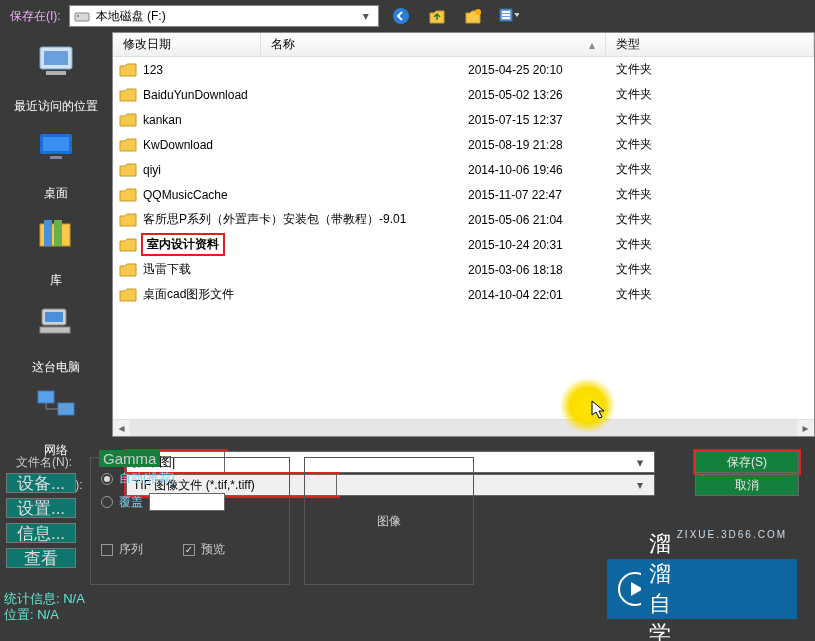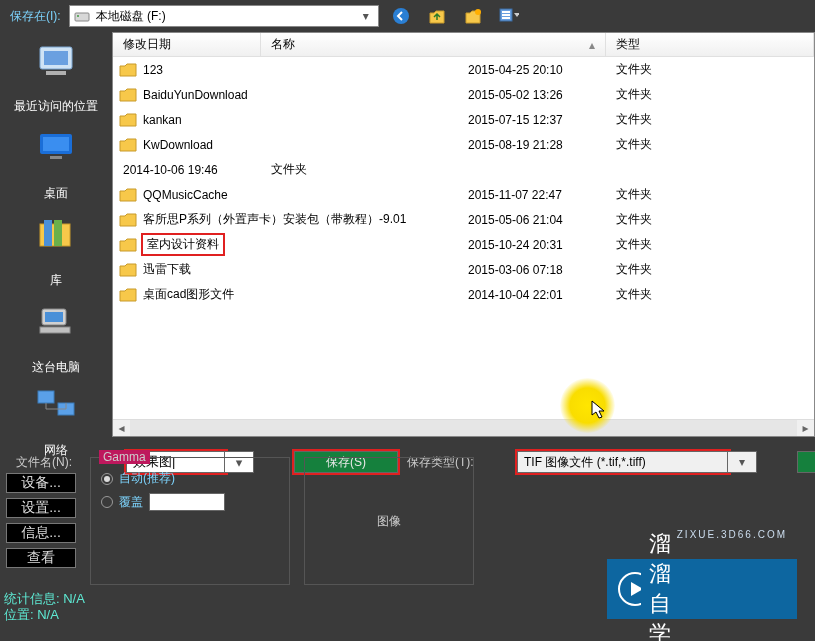--- a/index.html
+++ b/index.html
@@ -1,19 +1,19 @@
 <!DOCTYPE html>
 <html><head>
   <meta charset="utf-8">
   <style>
     *{box-sizing:border-box;margin:0;padding:0;font-family:"Microsoft YaHei","SimSun",sans-serif}
     body{background:#3a3a3a;color:#ccc;font-size:12px;width:815px;height:641px;overflow:hidden;position:relative}
     .dlg{position:absolute;top:0;left:0;right:0;height:595px}
     .top-row{display:flex;align-items:center;padding:5px 10px;gap:8px}
-    .lbl{color:#7dd3fc;font-size:12px}
+    .lbl{color:#f0abfc;font-size:12px}
     .loc-box{background:#fff;color:#000;border:1px solid #888;height:22px;display:flex;align-items:center;padding:0 4px;flex:0 0 310px;justify-content:space-between}
     .loc-box .drive{display:flex;align-items:center;gap:6px}
     .dd-arrow{width:16px;height:16px;display:flex;align-items:center;justify-content:center;color:#555}
     .nav-ico{width:20px;height:20px;display:inline-flex;align-items:center;justify-content:center;margin:0 4px}
     .body{display:flex;height:405px}
     .side{width:112px;display:flex;flex-direction:column;align-items:center;gap:6px;padding:6px 0}
     .side-item{display:flex;flex-direction:column;align-items:center;gap:20px;color:#fff;font-size:12px;cursor:default;width:100%;padding:4px 0}
     .side-item:last-child{margin-top:-4px}
     .ico-box{width:40px;height:36px;display:flex;align-items:center;justify-content:center}
     .file-area{flex:1;background:#fff;color:#000;display:flex;flex-direction:column;border:1px solid #888;overflow:hidden}
@@ -23,33 +23,33 @@
     .c-date{flex:0 0 148px}
     .c-type{flex:1}
     .rows{flex:1;overflow:auto}
     .row{display:flex;height:25px;align-items:center;font-size:12px}
     .row .c-name{display:flex;align-items:center;gap:6px;padding-left:6px}
     .row .c-date,.row .c-type{padding-left:10px}
     .folder-ico{width:18px;height:14px}
     .hsb{height:17px;background:#f0f0f0;display:flex;align-items:center;justify-content:space-between;border-top:1px solid #ddd}
     .hsb-btn{width:17px;height:17px;display:flex;align-items:center;justify-content:center;color:#666}
     .hsb-track{flex:1;background:#e6e6e6;height:17px}
-    .bottom-fields{padding:14px 16px 10px 16px;display:flex;flex-direction:row;gap:9px}
+    .bottom-fields{padding:14px 16px 10px 16px;display:flex;flex-direction:column;gap:1px}
     .field-row{display:flex;align-items:center;gap:12px}
     .field-lbl{flex:0 0 98px;color:#ccc;font-size:12px}
     .text-input{flex:0 0 438px;height:22px;background:#fff;color:#000;border:1px solid #666;padding:0 6px;font-size:13px;display:flex;align-items:center;justify-content:space-between}
     .text-input .v{font-family:inherit}
     .type-sel{flex:0 0 438px;height:22px;background:#f0f0f0;color:#000;border:1px solid #666;padding:0 6px;font-size:12px;font-family:"SimSun",monospace;display:flex;align-items:center;justify-content:space-between}
     .btn{width:104px;height:22px;background:#15803d;color:#e8e8e8;border:1px solid #666;display:flex;align-items:center;justify-content:center;font-size:12px;cursor:default}
     .hl-red{outline:2px solid #e02020}
     .lower{position:absolute;left:0;right:0;top:455px;display:flex;gap:14px;padding:10px 6px 0 6px}
     .btn-stack{display:flex;flex-direction:column;gap:5px;padding-top:8px}
-    .sbtn{width:70px;height:20px;background:#000000;color:#ddd;border:1px solid #777;font-size:14px;display:flex;align-items:center;justify-content:center}
+    .sbtn{width:70px;height:20px;background:#0f766e;color:#ddd;border:1px solid #777;font-size:17px;display:flex;align-items:center;justify-content:center}
     .gamma-grp{border:1px solid #555;padding:6px 10px 10px 10px;position:relative;width:200px;margin-top:-8px}
-    .grp-title{position:absolute;top:-8px;left:8px;background:#be185d;padding:0 4px;font-size:12px}
+    .grp-title{position:absolute;top:-8px;left:8px;background:#15803d;padding:0 4px;font-size:15px}
     .radio-row{display:flex;align-items:center;gap:6px;margin:6px 0;color:#7dd3fc;font-size:12px}
     .radio{width:12px;height:12px;border:1px solid #999;border-radius:50%;display:inline-flex;align-items:center;justify-content:center}
     .radio.sel::after{content:"";width:6px;height:6px;background:#ddd;border-radius:50%}
     .spin{width:76px;height:18px;background:#fff;border:1px solid #666}
     .chk-row{display:flex;align-items:center;gap:6px;margin-top:8px}
     .chk{width:12px;height:12px;border:1px solid #999;background:#3a3a3a;display:inline-flex;align-items:center;justify-content:center;color:#ddd;font-size:10px}
     .img-box{border:1px solid #555;width:170px;height:128px;margin-top:-8px;display:flex;align-items:center;justify-content:center;color:#ccc;font-size:12px}
     .yellow-dot{position:absolute;width:55px;height:55px;border-radius:50%;background:radial-gradient(circle,#ffe600 0%,#f9dd00 45%,rgba(249,221,0,0) 72%);pointer-events:none}
     .cursor{position:absolute;pointer-events:none}
     .status{position:absolute;left:4px;bottom:18px;color:#5eead4;font-size:13px;line-height:16px}
@@ -201,20 +201,26 @@
             <div class="c-name">
               <svg class="folder-ico">
                 <path d="M1 3h5l2-2h9v12H1z" fill="#f7c84a" stroke="#c89a2a"></path>
               </svg>
               <span>KwDownload</span>
             </div>
             <div class="c-date">2015-08-19 21:28</div>
             <div class="c-type">文件夹</div>
           </div>
           <div class="row">
+            <div class="c-name">
+              <svg class="folder-ico">
+                <path d="M1 3h5l2-2h9v12H1z" fill="#f7c84a" stroke="#c89a2a"></path>
+              </svg>
+              <span>qiyi</span>
+            </div>
             <div class="c-date">2014-10-06 19:46</div>
             <div class="c-type">文件夹</div>
           </div>
           <div class="row">
             <div class="c-name">
               <svg class="folder-ico">
                 <path d="M1 3h5l2-2h9v12H1z" fill="#f7c84a" stroke="#c89a2a"></path>
               </svg>
               <span>QQMusicCache</span>
             </div>
@@ -229,33 +235,33 @@
               <span>客所思P系列（外置声卡）安装包（带教程）-9.01</span>
             </div>
             <div class="c-date">2015-05-06 21:04</div>
             <div class="c-type">文件夹</div>
           </div>
           <div class="row">
             <div class="c-name">
               <svg class="folder-ico">
                 <path d="M1 3h5l2-2h9v12H1z" fill="#f7c84a" stroke="#c89a2a"></path>
               </svg>
-              <span style="outline: rgb(224, 32, 32) solid 2px; padding: 1px 4px;">室内设计资料</span>
+              <span style="outline: rgb(224, 32, 32) solid 2px; padding: 1px 4px; font-weight: bold;">室内设计资料</span>
             </div>
             <div class="c-date">2015-10-24 20:31</div>
             <div class="c-type">文件夹</div>
           </div>
           <div class="row">
             <div class="c-name">
               <svg class="folder-ico">
                 <path d="M1 3h5l2-2h9v12H1z" fill="#f7c84a" stroke="#c89a2a"></path>
               </svg>
               <span>迅雷下载</span>
             </div>
-            <div class="c-date">2015-03-06 07:18</div>
+            <div class="c-date">2015-03-06 18:18</div>
             <div class="c-type">文件夹</div>
           </div>
           <div class="row">
             <div class="c-name">
               <svg class="folder-ico">
                 <path d="M1 3h5l2-2h9v12H1z" fill="#f7c84a" stroke="#c89a2a"></path>
               </svg>
               <span>桌面cad图形文件</span>
             </div>
             <div class="c-date">2014-10-04 22:01</div>
@@ -309,20 +315,30 @@
     <span class="grp-title">Gamma</span>
     <div class="radio-row">
         <span class="radio sel"></span>
         <span>自动(推荐)</span>
       </div>
     <div class="radio-row">
         <span class="radio"></span>
         <span>覆盖</span>
         <span class="spin"></span>
       </div>
+    <div style="display:flex;gap:40px;margin-top:22px">
+      <span class="chk-row">
+          <span class="chk"></span>
+          <span>序列</span>
+        </span>
+      <span class="chk-row">
+          <span class="chk">✓</span>
+          <span>预览</span>
+        </span>
+    </div>
   </div>
   <div class="img-box">
       <span>图像</span>
     </div>
 </div>
 
 <div class="status">
   <div>统计信息: N/A</div>
   <div>位置: N/A</div>
 </div>

